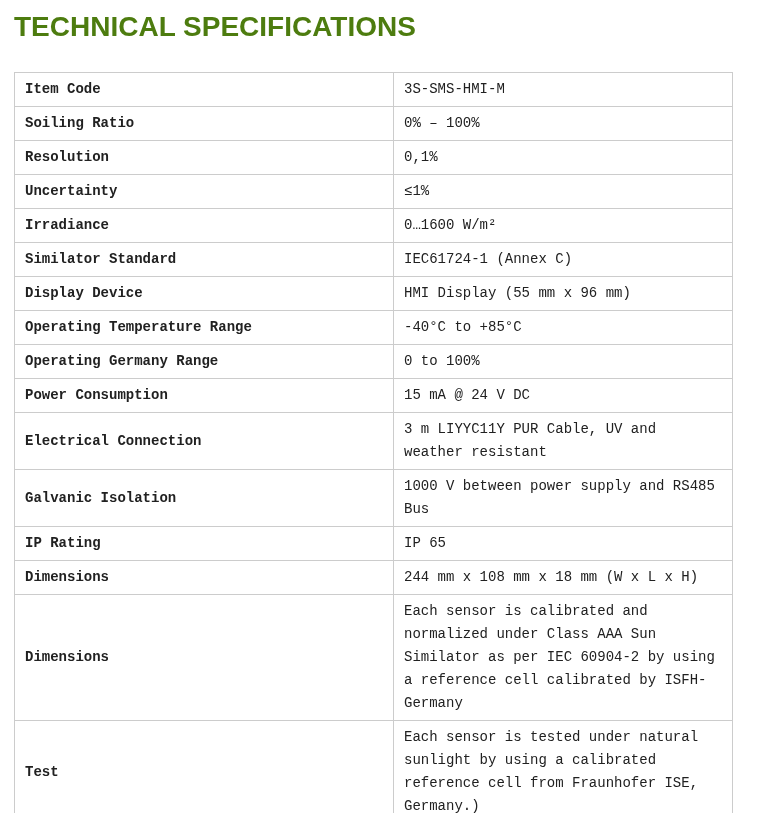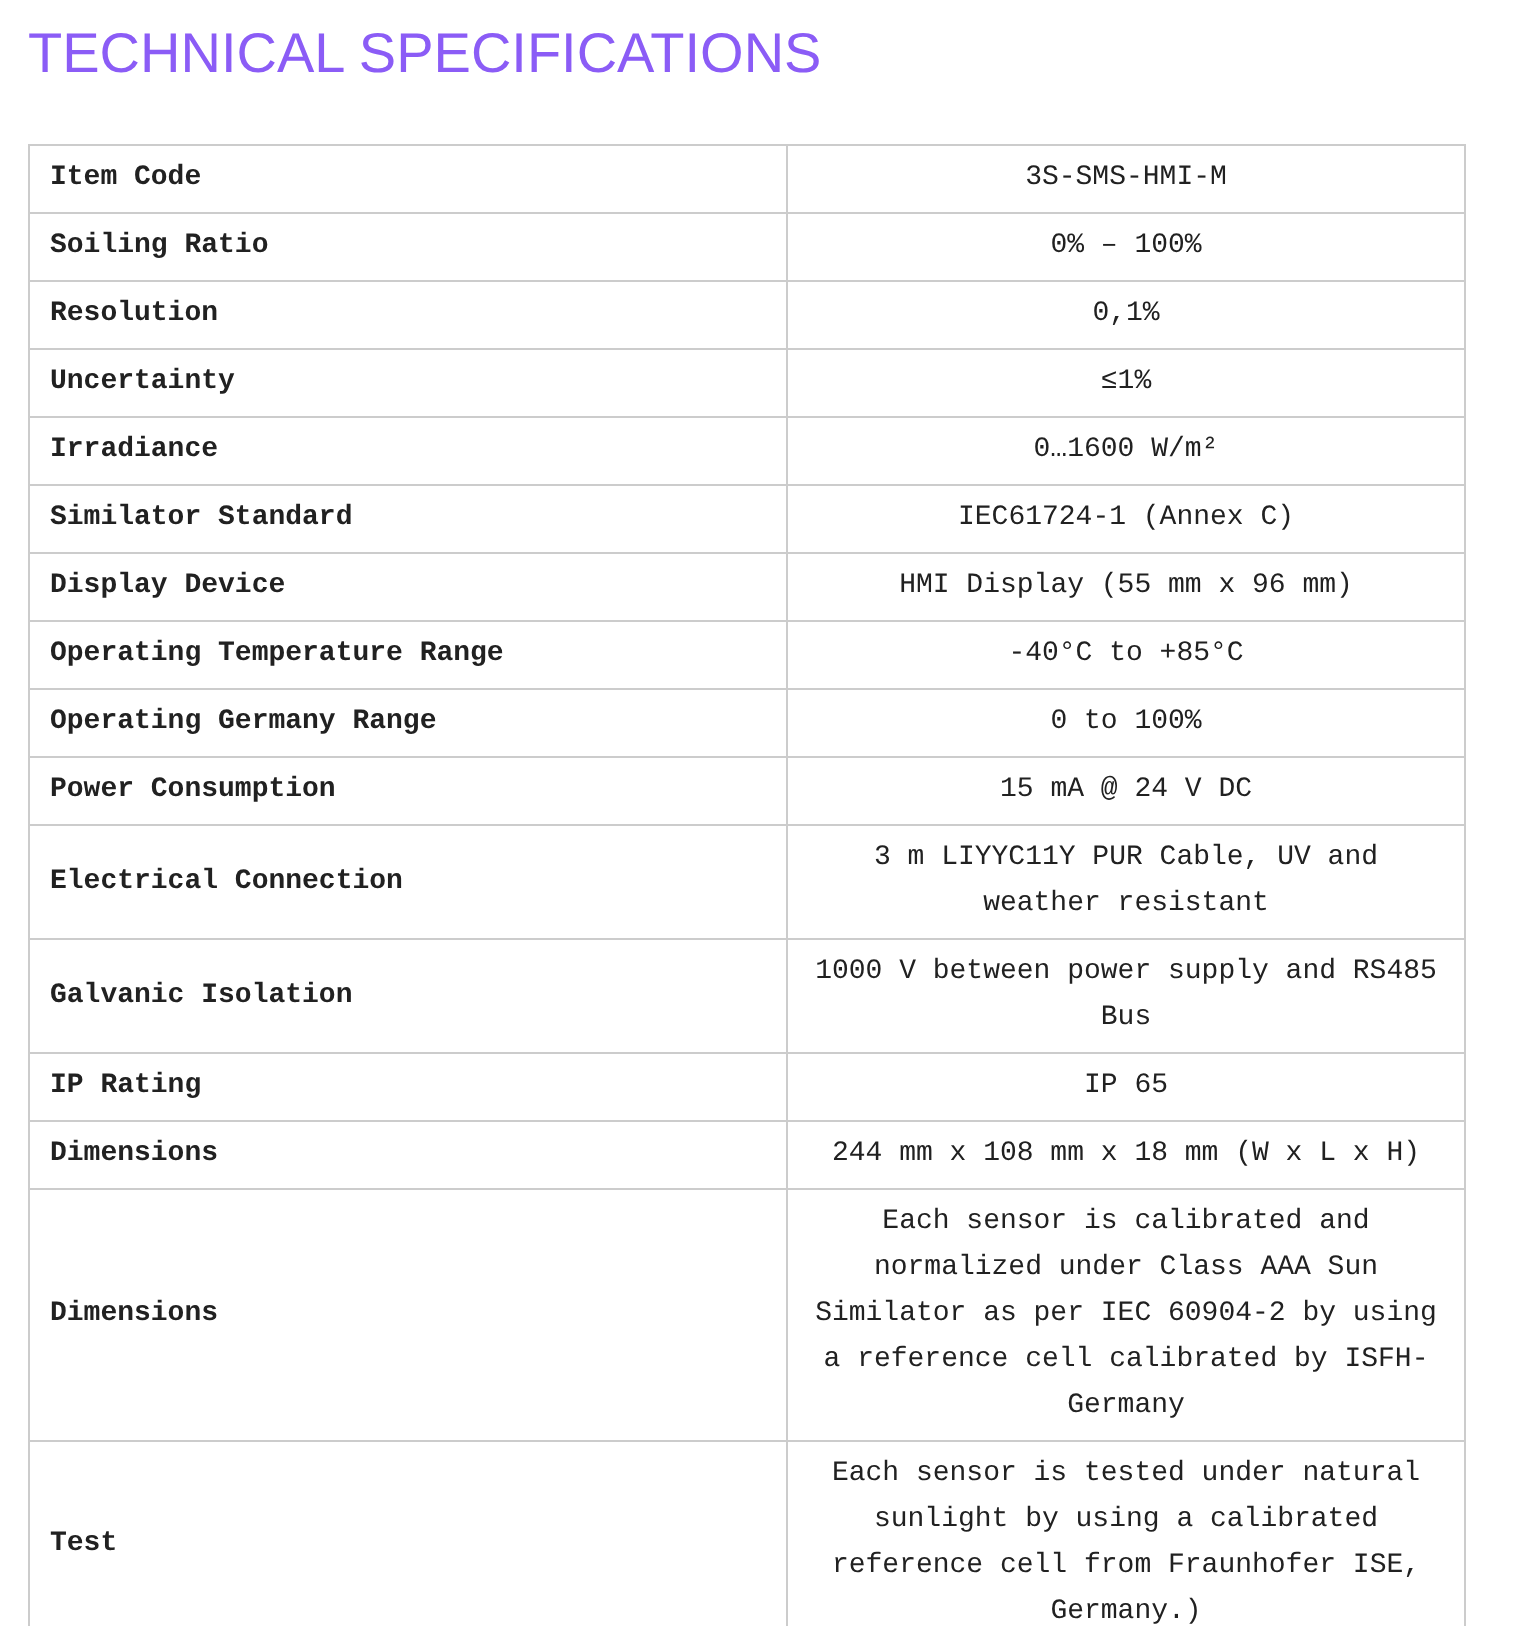--- a/index.html
+++ b/index.html
@@ -13,22 +13,22 @@
     background: #ffffff;
     font-family: "Liberation Sans", sans-serif;
     color: #212121;
     padding: 11px 27px 0 14px;
     overflow: hidden;
   }
   h1[data-name="page-title"] {
     margin: 0 0 29px 0;
     font-size: 28px;
     line-height: 1.15;
-    font-weight: normal;
-    color: #8b5cf6;
+    font-weight: bold;
+    color: #4d7c0f;
     letter-spacing: 0;
   }
   table[data-name="spec-table"] {
     border-collapse: collapse;
     width: 719px;
     table-layout: fixed;
     background: #ffffff;
     font-family: Liberation Mono, monospace;
   }
   table[data-name="spec-table"] th,
@@ -41,21 +41,20 @@
     text-align: left;
     color: #212121;
     word-wrap: break-word;
   }
   table[data-name="spec-table"] th {
     font-weight: bold;
     width: 358px;
   }
   table[data-name="spec-table"] td {
     font-weight: normal;
-    text-align: center;
   }
 </style>
 </head>
 <body>
 
 <main data-name="page">
   <h1 data-name="page-title">TECHNICAL SPECIFICATIONS</h1>
   <table data-name="spec-table">
     <tbody data-name="spec-table-body">
   <tr data-name="spec-row">

